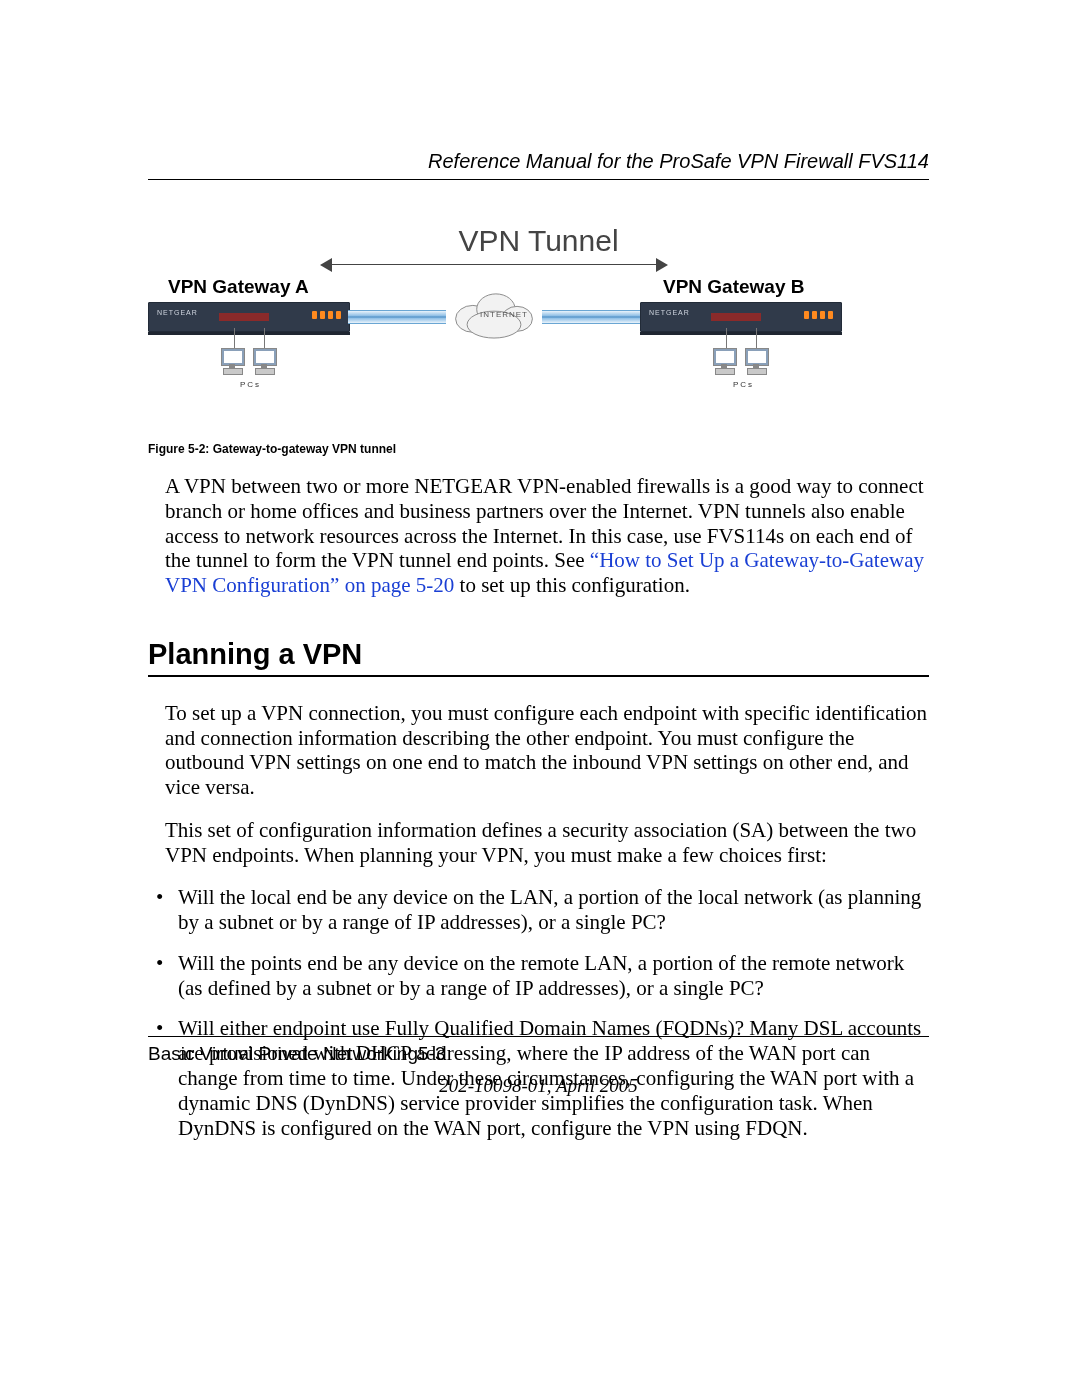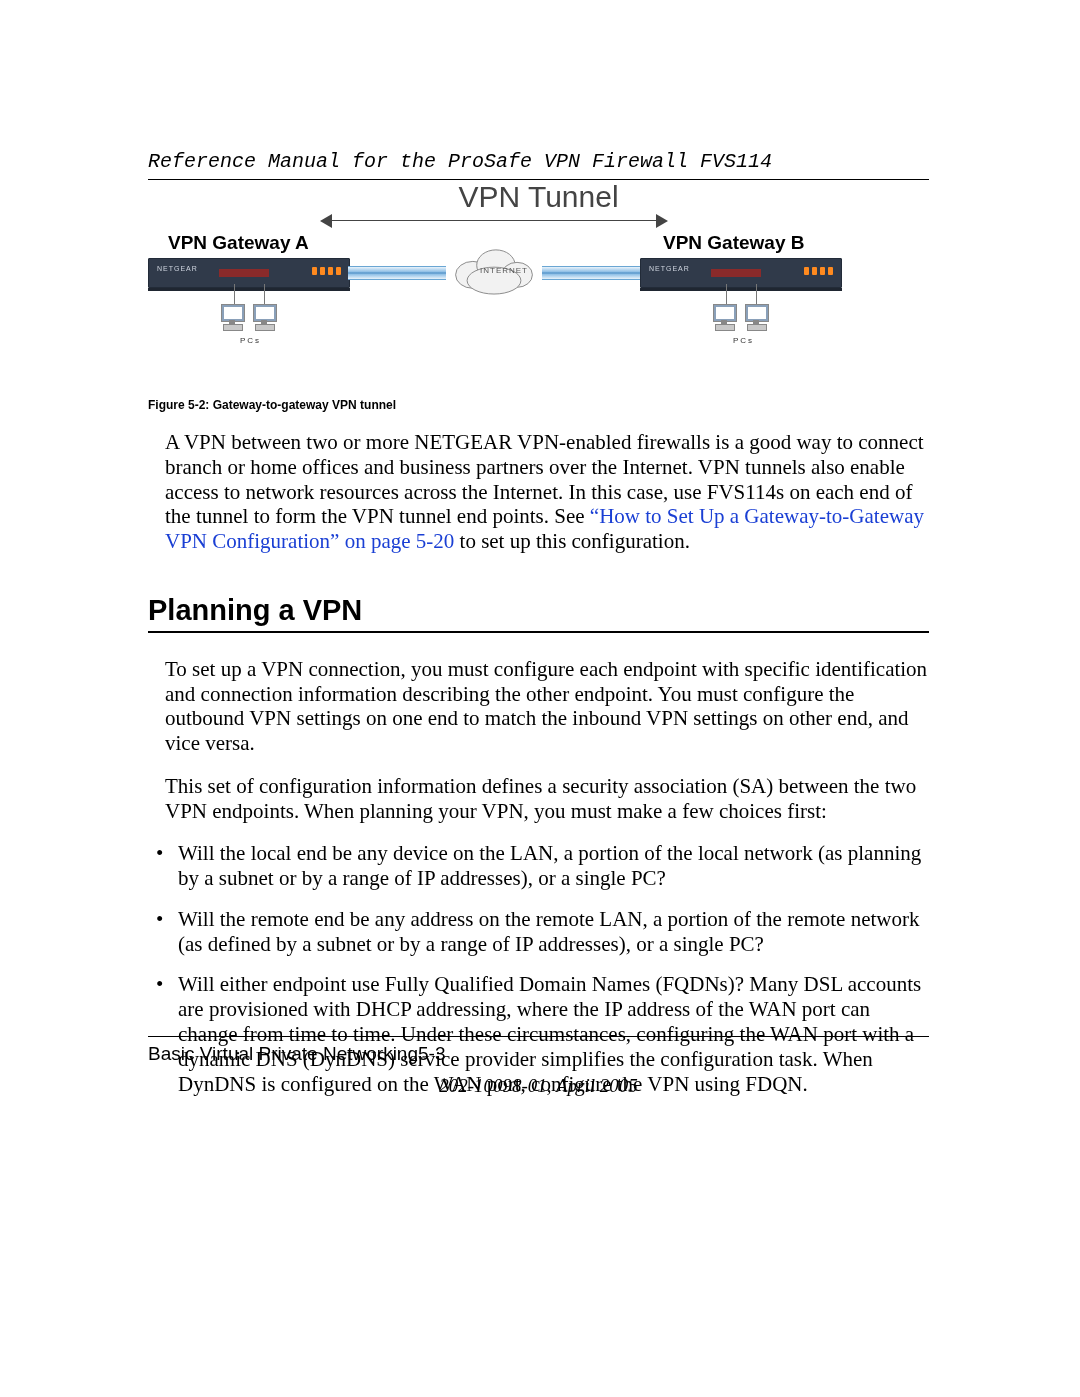--- a/index.html
+++ b/index.html
@@ -16,33 +16,35 @@
   }
   .page {
     position: absolute;
     left: 148px;
     top: 150px;
     width: 781px;
   }
   
   .running-head {
     font-style: italic;
-    font-family: Liberation Mono, monospace;
+    font-family: Liberation Sans, sans-serif;
     font-size: 20px;
+    text-align: right;
     margin-bottom: 6px;
   }
   .rule {
     border: none;
     border-top: 1px solid #000;
     margin: 0;
   }
   
   .diagram {
     position: relative;
     height: 200px;
+    margin-top: 44px;
   }
   .tunnel-title {
     position: absolute;
     left: 50%;
     top: 0;
     transform: translateX(-50%);
     font-family: Arial, Helvetica, sans-serif;
     font-size: 30px;
     color: #444;
   }
@@ -377,21 +379,21 @@
   </p>
 
   <h2 class="section">Planning a VPN</h2>
   <hr class="h2-rule">
 
   <p class="body">To set up a VPN connection, you must configure each endpoint with specific identification and connection information describing the other endpoint. You must configure the outbound VPN settings on one end to match the inbound VPN settings on other end, and vice versa.</p>
   <p class="body">This set of configuration information defines a security association (SA) between the two VPN endpoints. When planning your VPN, you must make a few choices first:</p>
 
   <ul class="bullets">
     <li>Will the local end be any device on the LAN, a portion of the local network (as planning by a subnet or by a range of IP addresses), or a single PC?</li>
-    <li>Will the remote end be any address on the remote LAN, a portion of the remote network (as defined by a subnet or by a range of IP addresses), or a single PC?</li>
+    <li>Will the points end be any device on the remote LAN, a portion of the remote network (as defined by a subnet or by a range of IP addresses), or a single PC?</li>
     <li>Will either endpoint use Fully Qualified Domain Names (FQDNs)? Many DSL accounts are provisioned with DHCP addressing, where the IP address of the WAN port can change from time to time. Under these circumstances, configuring the WAN port with a dynamic DNS (DynDNS) service provider simplifies the configuration task. When DynDNS is configured on the WAN port, configure the VPN using FDQN.</li>
   </ul>
 
 </div>
 
 <div class="footer">
   <hr class="rule">
   <div class="foot-row">
     <span>Basic Virtual Private Networking</span>
     <span>5-3</span>

